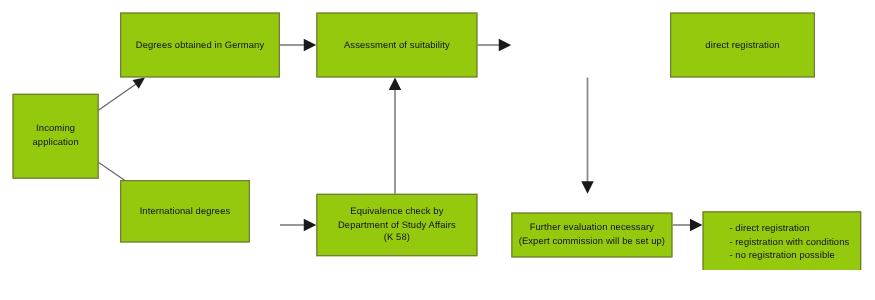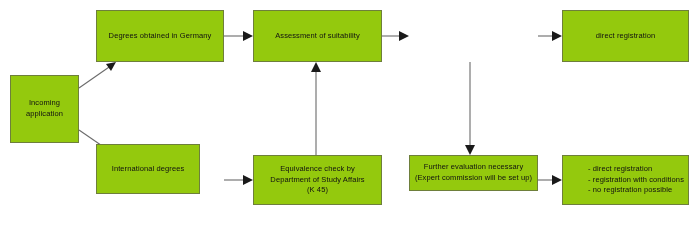--- a/index.html
+++ b/index.html
@@ -32,22 +32,23 @@
     line-height: 1.45;
     letter-spacing: 0.1px;
     z-index: 3;
   }
   .node .label {
     display: block;
     padding: 0 4px;
     white-space: pre-line;
   }
   .node.list-node {
-    justify-content: flex-end;
+    justify-content: center;
     text-align: left;
+    margin-top: 14px;
   }
   .node.list-node .label {
     padding-left: 16px;
   }
   svg.links {
     position: absolute;
     left: 0;
     top: 0;
     width: 700px;
     height: 216px;
@@ -127,35 +128,35 @@
 
   <div class="node" style="left:253px; top:10px; width:129px; height:52px;">
     <span class="label">Assessment of suitability</span>
   </div>
 
   <div class="node" style="left:96px; top:10px; width:128px; height:52px;">
     <span class="label">Degrees obtained in Germany</span>
   </div>
 
 
-  <div class="node" style="left:562px; top:10px; width:127px; height:52px;align-items:center;">
+  <div class="node" style="left:536px; top:10px; width:116px; height:52px;align-items:center;">
     <span class="label">direct registration</span>
   </div>
 
   <div class="node" style="left:96px; top:144px; width:104px; height:50px;">
     <span class="label">International degrees</span>
   </div>
 
   <div class="node" style="left:253px; top:155px; width:129px; height:50px;">
     <span class="label">Equivalence check by
 Department of Study Affairs
-(K 45)</span>
+(K 58)</span>
   </div>
 
-  <div class="node" style="left:409px; top:155px; width:129px; height:36px;">
+  <div class="node" style="left:409px; top:170px; width:129px; height:36px;">
     <span class="label">Further evaluation necessary
 (Expert commission will be set up)</span>
   </div>
 
   <div class="node list-node" style="left:562px; top:155px; width:127px; height:50px;">
     <span class="label">- direct registration
 - registration with conditions
 - no registration possible</span>
   </div>
 

